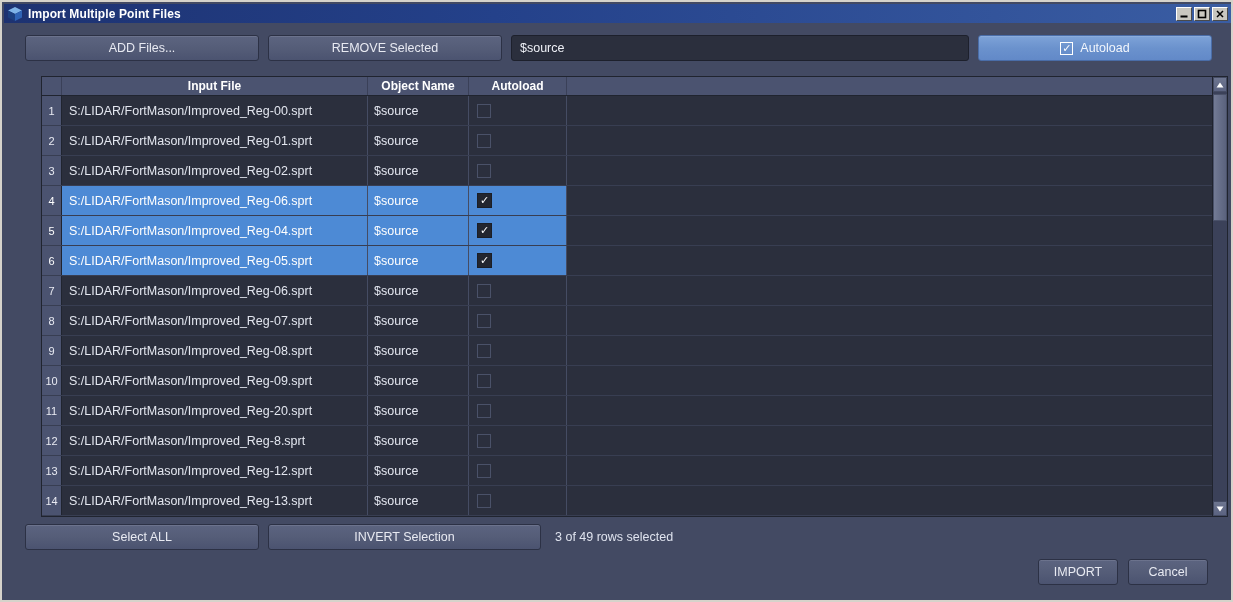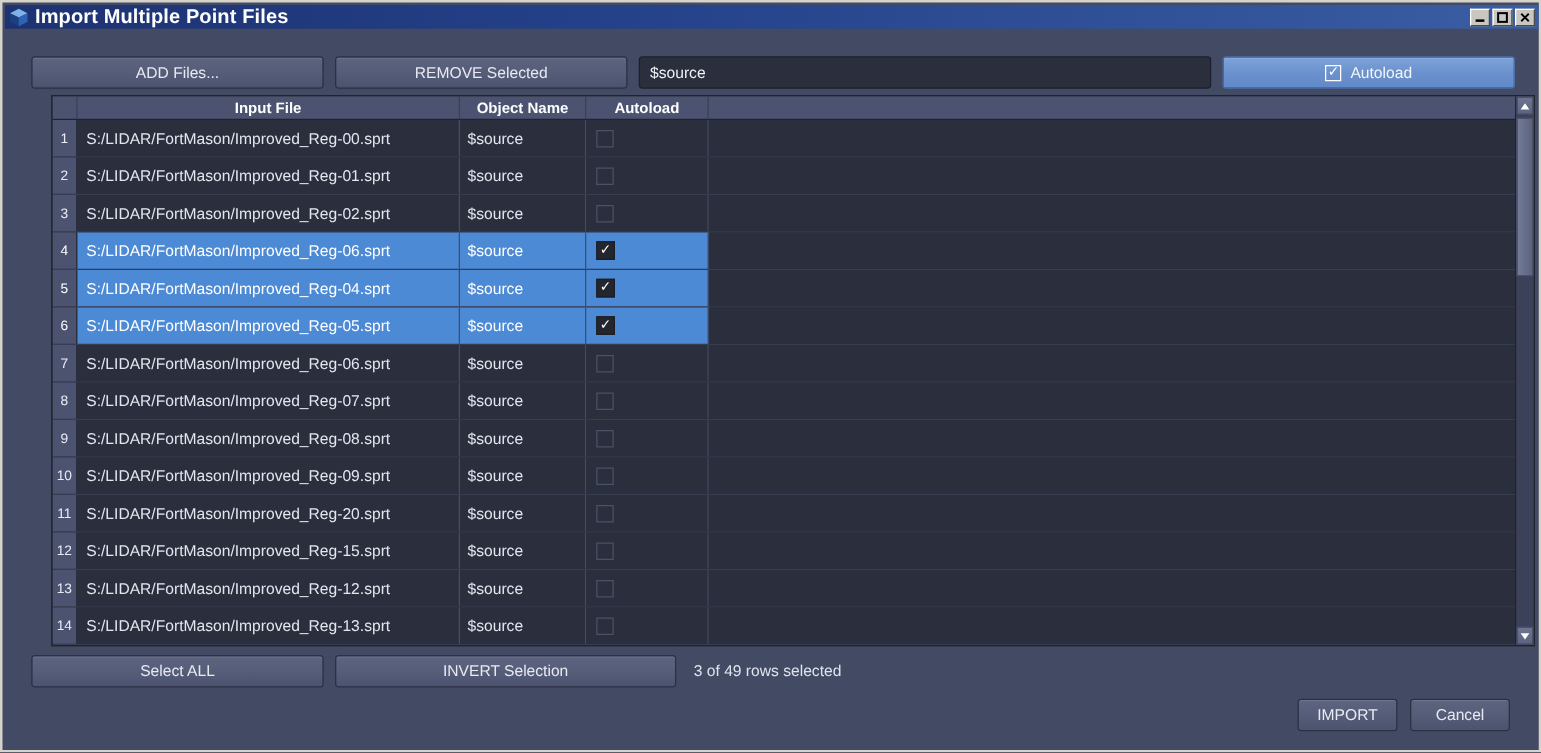--- a/index.html
+++ b/index.html
@@ -33,21 +33,21 @@
     box-sizing: border-box;
   }
   .title-icon {
     width: 16px; height: 16px;
     margin-left: 3px;
     margin-right: 5px;
     flex: none;
   }
   .title-text {
     color: #ffffff;
-    font-size: 16px;
+    font-size: 12px;
     font-weight: bold;
     letter-spacing: 0.1px;
     white-space: nowrap;
   }
   .win-buttons {
     margin-left: auto;
     display: flex;
     gap: 2px;
     padding-right: 3px;
   }
@@ -68,21 +68,21 @@
   }
   .win-btn svg { display:block; }
 
   
   .toolbar {
     position: absolute;
     left: 23px; top: 43px;
     width: 1187px;
     height: 16px;
     display: flex;
-    align-items: flex-start;
+    align-items: flex-end;
     gap: 9px;
     border-radius: 10px;
   }
   .btn {
     background: linear-gradient(to bottom, #5c6480 0%, #555d78 50%, #4b5370 100%);
     border: 1px solid #2c3145;
     border-radius: 3px;
     color: #e8eaf2;
     font-size: 12.5px;
     height: 26px;
@@ -421,21 +421,21 @@
           <div class="cell c-num col-num">11</div>
           <div class="cell c-file col-file">S:/LIDAR/FortMason/Improved_Reg-20.sprt</div>
           <div class="cell c-obj col-obj">$source</div>
           <div class="cell c-auto col-auto">
             <span class="box-empty"></span>
           </div>
           <div class="cell c-rest col-rest"></div>
         </div>
         <div class="trow">
           <div class="cell c-num col-num">12</div>
-          <div class="cell c-file col-file">S:/LIDAR/FortMason/Improved_Reg-15.sprt</div>
+          <div class="cell c-file col-file">S:/LIDAR/FortMason/Improved_Reg-8.sprt</div>
           <div class="cell c-obj col-obj">$source</div>
           <div class="cell c-auto col-auto">
             <span class="box-empty"></span>
           </div>
           <div class="cell c-rest col-rest"></div>
         </div>
         <div class="trow">
           <div class="cell c-num col-num">13</div>
           <div class="cell c-file col-file">S:/LIDAR/FortMason/Improved_Reg-12.sprt</div>
           <div class="cell c-obj col-obj">$source</div>

